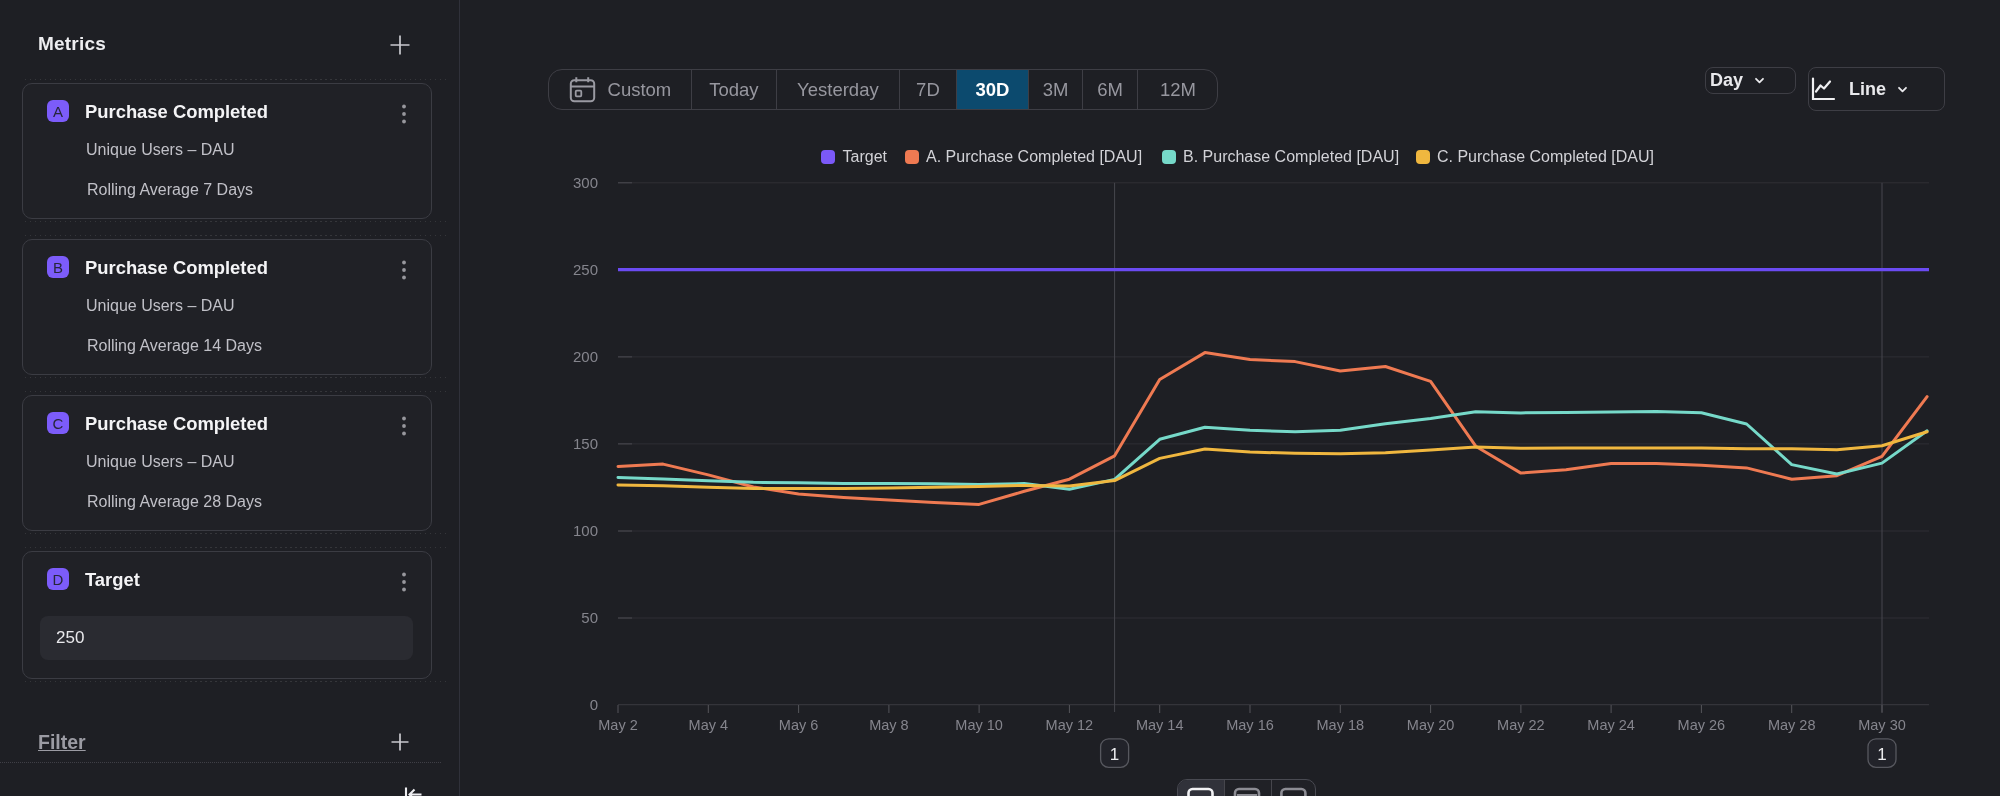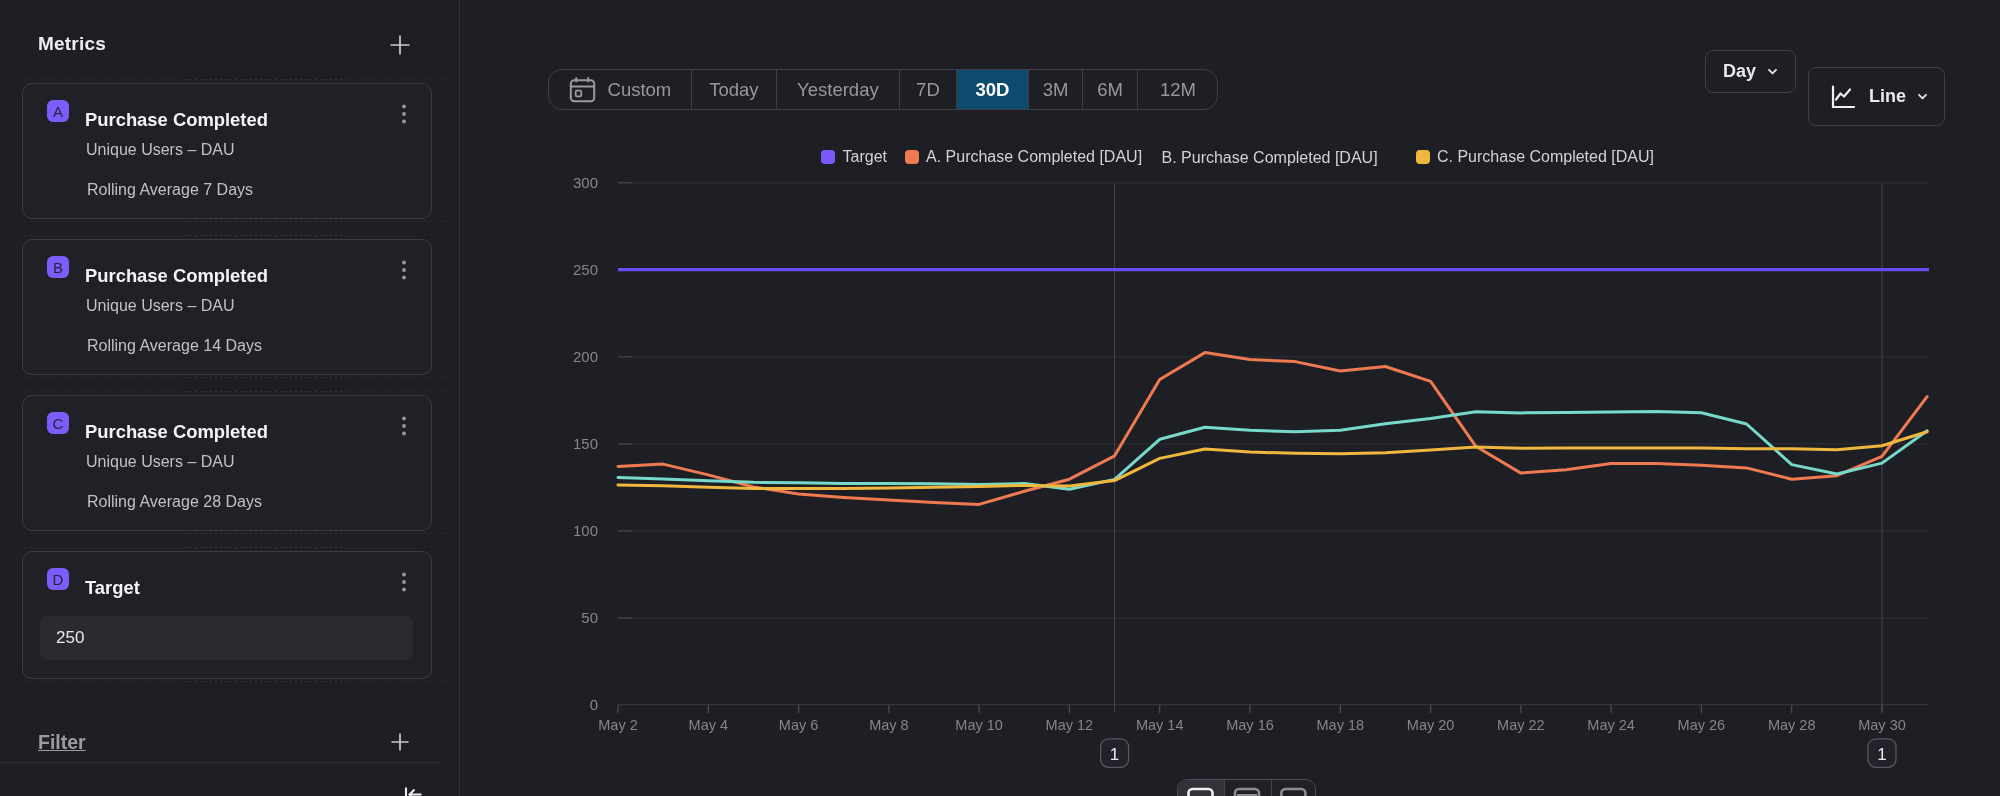--- a/index.html
+++ b/index.html
@@ -8,21 +8,21 @@
 #page { position:relative; width:2000px; height:796px; background:#1e1f24; }
 
 
 #side { position:absolute; left:0; top:0; width:460px; height:796px;
   border-right:1px solid #30313a; background:#1e1f24; }
 .shead { position:absolute; left:38px; top:33px; font-size:19px; font-weight:700; color:#ededf0; letter-spacing:.2px; }
 .plus { position:absolute; width:22px; height:22px; }
 .card { position:absolute; left:22px; width:410px; border:1px solid #3b3c43; border-radius:10px; background:#202126; }
 .chip { position:absolute; left:24px; top:16px; width:22px; height:22px; border-radius:6px;
   background:#7c5cfa; color:#26263a; font-size:15px; font-weight:400; text-align:center; line-height:23px; }
-.ctitle { position:absolute; left:62px; top:16.5px; font-size:18.4px; font-weight:700; color:#f4f4f6;margin-top:8px; }
+.ctitle { position:absolute; left:62px; top:16.5px; font-size:18.4px; font-weight:700; color:#f4f4f6; }
 .csub1 { position:absolute; left:63px; top:57px; font-size:16px; color:#c0c0c7; }
 .csub2 { position:absolute; left:64px; top:97px; font-size:16px; color:#c0c0c7; }
 .kebab { position:absolute; right:17px; top:18.5px; width:20px; height:22px; }
 .dash { position:absolute; left:25px; width:423px; height:1px; background:repeating-linear-gradient(90deg, rgba(255,255,255,0.10) 0 1.5px, transparent 1.5px 5px); }
 .tinput { position:absolute; left:17px; top:64px; width:373px; height:44px; background:#2a2b31; border-radius:8px;
   font-size:17px; color:#e9e9ec; line-height:44px; padding-left:16px; }
 .filterlbl { position:absolute; left:38px; top:731px; font-size:19.5px; font-weight:700; color:#9b9ba3;text-decoration:underline; }
 .dotsep { position:absolute; left:0; top:762px; width:441px; border-top:1px dotted #3f3f46; }
 
 
@@ -146,46 +146,46 @@
     <div class="segc" style="left:227.9px; width:123px;">Yesterday</div>
     <div class="segc" style="left:350.9px; width:57.1px;">7D</div>
     <div class="segc active" style="left:408px; width:71.9px;">30D</div>
     <div class="segc" style="left:479.9px; width:54.2px;">3M</div>
     <div class="segc" style="left:534.1px; width:55px;">6M</div>
     <div class="segc last" style="left:589.1px; width:79.9px;">12M</div>
   </div>
 
 
 
-  <div class="btn" style="left:1705px; top:50px; width:91px; height:43px; padding-left:17px;">Day
+  <div class="btn" style="left:1705px; top:67px; width:91px; height:27px; padding-left:4px;">Day
     <svg class="chev" width="13" height="13" viewBox="0 0 13 13">
         <path d="M3 4.8 L6.5 8.3 L10 4.8" stroke="#e9e9ec" stroke-width="1.8" fill="none" stroke-linecap="round" stroke-linejoin="round"></path>
       </svg>
   </div>
 
-  <div class="btn" style="left:1808px; top:67px; width:137px; height:59px; padding-left:20px;">
+  <div class="btn" style="left:1808px; top:67px; width:137px; height:44px; ">
     <svg width="27" height="26" viewBox="0 0 27 26" style="margin-right:13px">
       <path d="M4 2.5 V23 H25" stroke="#f0f0f2" stroke-width="2.2" fill="none" stroke-linecap="round"></path>
       <path d="M7 15.5 L11.5 9.5 L15 12.5 L21 5.5" stroke="#f0f0f2" stroke-width="2.2" fill="none" stroke-linecap="round" stroke-linejoin="round"></path>
     </svg>
     Line
     <svg class="chev" width="13" height="13" viewBox="0 0 13 13">
         <path d="M3 4.8 L6.5 8.3 L10 4.8" stroke="#e9e9ec" stroke-width="1.8" fill="none" stroke-linecap="round" stroke-linejoin="round"></path>
       </svg>
   </div>
 
   <div class="leg" style="left:821px;">
       <div class="sw" style="background:#7b59f8"></div>
       <div class="legtxt">Target</div>
     </div>
   <div class="leg" style="left:904.5px;">
       <div class="sw" style="background:#ef7a52"></div>
       <div class="legtxt">A. Purchase Completed [DAU]</div>
     </div>
-  <div class="leg" style="left:1161.5px;flex-direction:column;">
+  <div class="leg" style="left:1161.5px;">
       <div class="sw" style="background:#76d9c9"></div>
       <div class="legtxt">B. Purchase Completed [DAU]</div>
     </div>
   <div class="leg" style="left:1415.5px;">
       <div class="sw" style="background:#f0b73f"></div>
       <div class="legtxt">C. Purchase Completed [DAU]</div>
     </div>
 
   <svg class="abs" style="left:0; top:0;" width="2000" height="796" viewBox="0 0 2000 796">
     <g stroke="#2f2f35" stroke-width="1">

